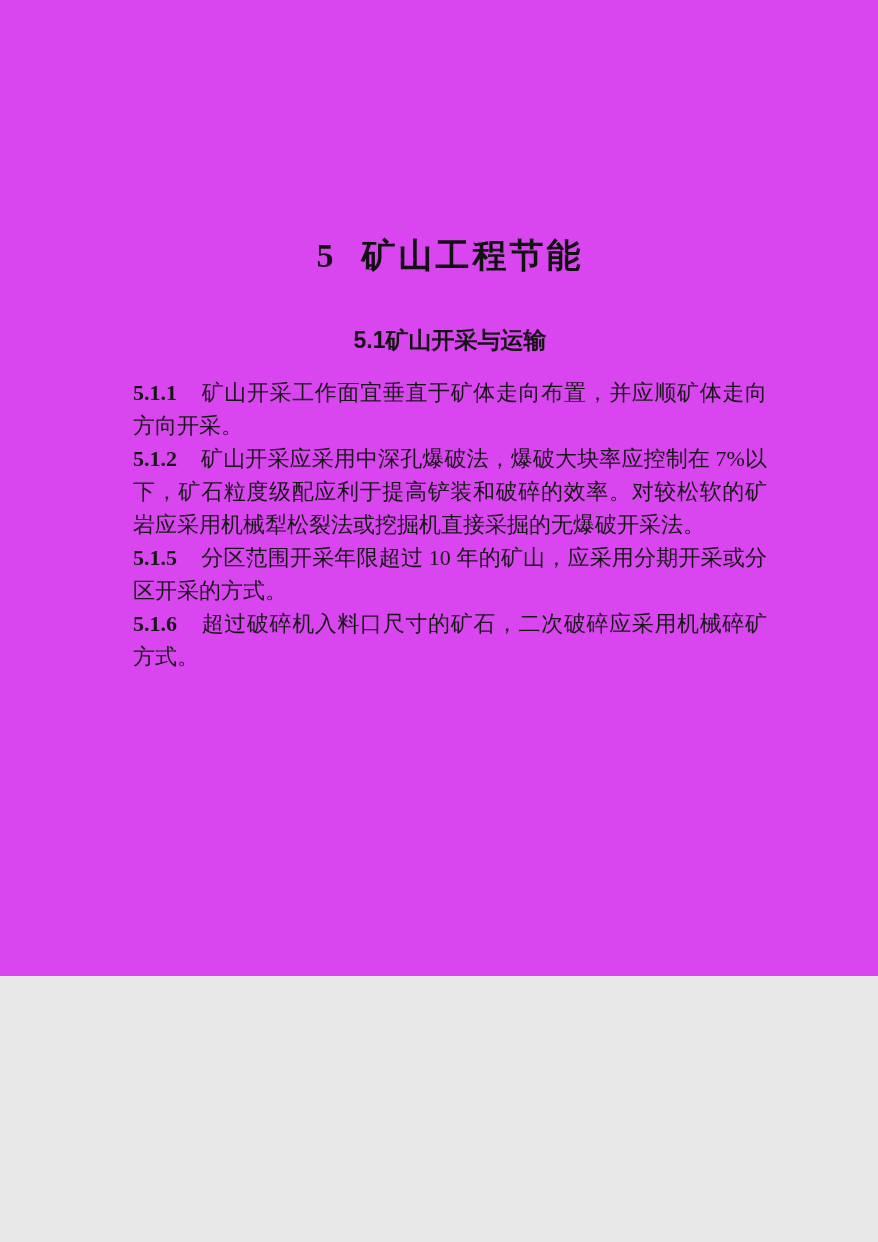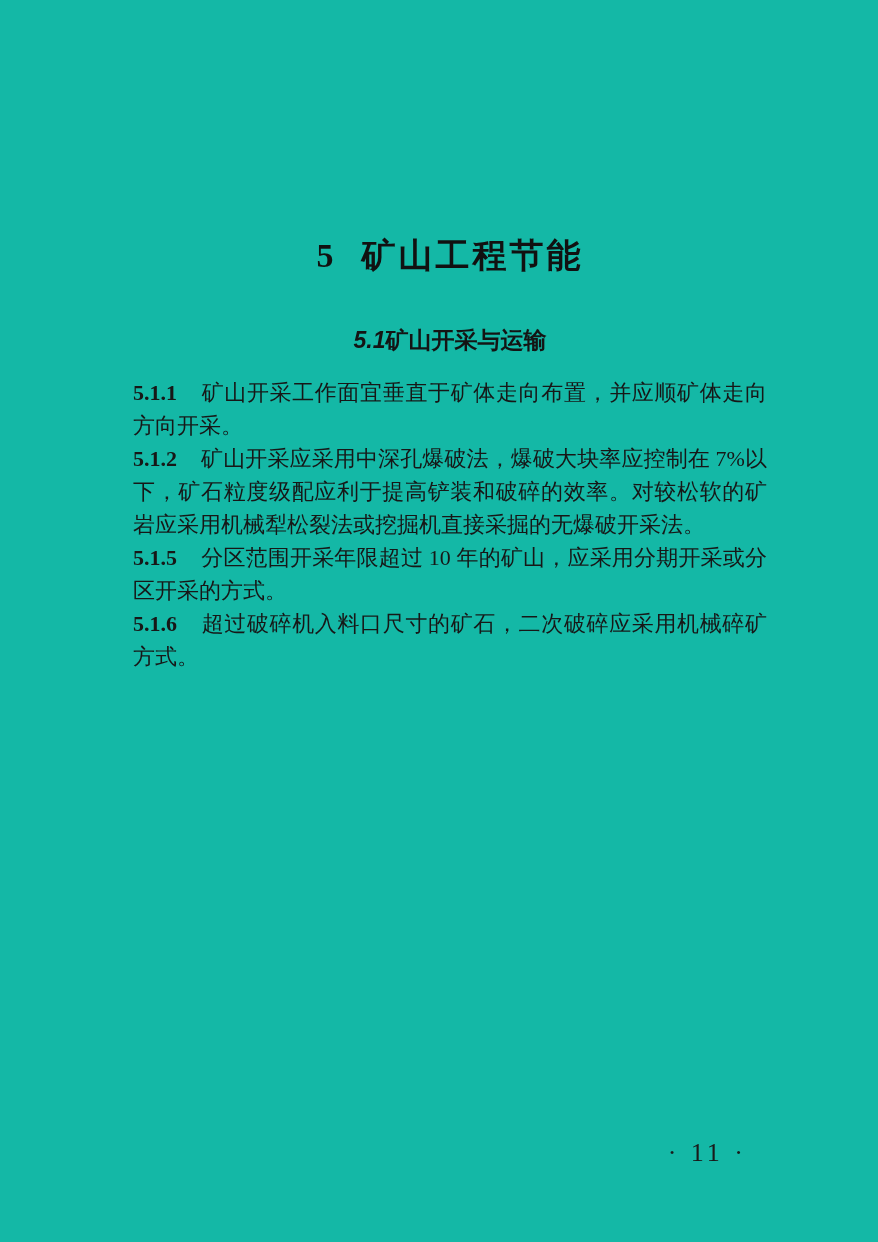--- a/index.html
+++ b/index.html
@@ -3,23 +3,23 @@
 <meta charset="utf-8">
 <style>
   html, body {
     margin: 0;
     padding: 0;
     background: #e8e8e8;
   }
   .page {
     position: relative;
     width: 878px;
-    height: 1242px;
+    height: 976px;
     margin: 0 auto;
-    background: #14b8a6;
+    background: #d946ef;
     color: #161616;
     font-family: "Liberation Serif", "DejaVu Serif", serif;
     overflow: hidden;
   }
   .content {
     position: absolute;
     left: 133px;
     top: 0;
     width: 634px;
   }
@@ -40,21 +40,20 @@
   .section-heading {
     margin: 0;
     text-align: center;
     font-family: "Liberation Sans", "DejaVu Sans", sans-serif;
     font-size: 23px;
     font-weight: 700;
     line-height: 30px;
     color: #141414;
   }
   .section-heading .section-num {
-    font-style: italic;
   }
   #heading-5-1 {
     margin-top: 45px;
     margin-bottom: 21px;
   }
   #heading-5-2 {
     margin-top: 13px;
     margin-bottom: 21px;
   }
   .clauses {

